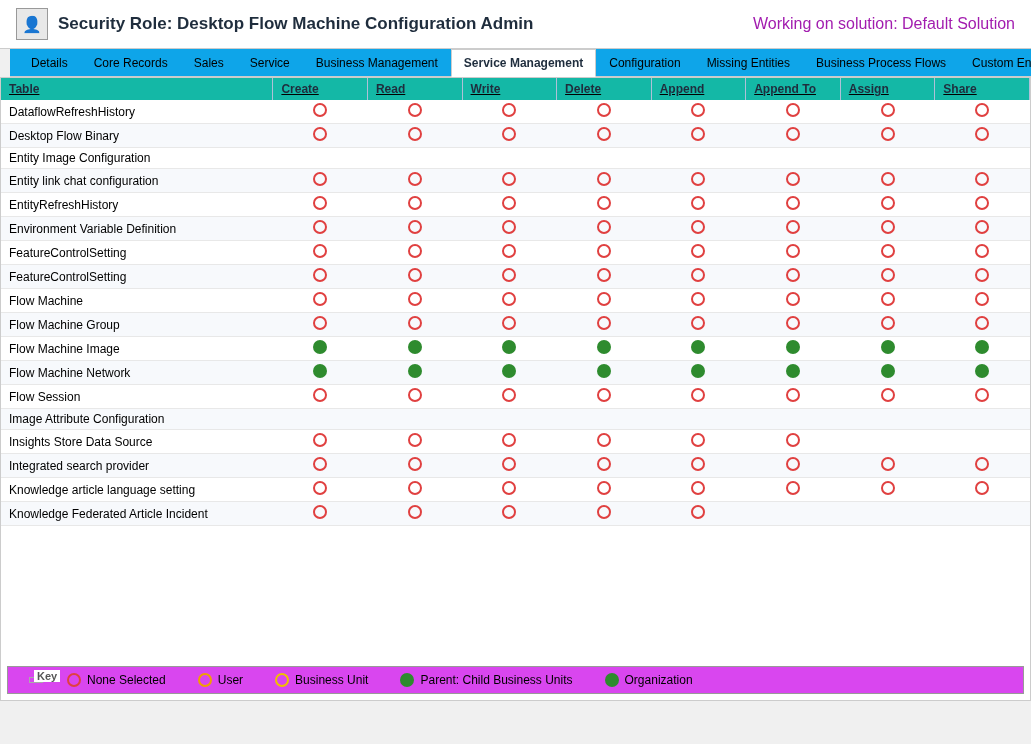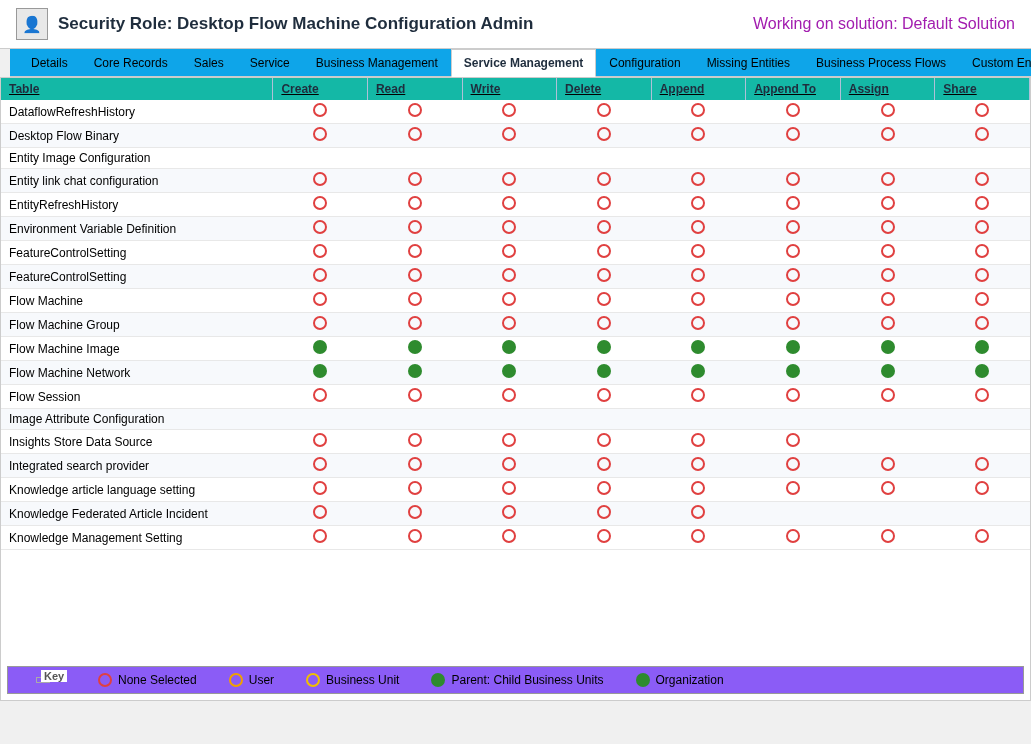--- a/index.html
+++ b/index.html
@@ -124,25 +124,25 @@
       display: inline-block;
       width: 14px; height: 14px;
       border-radius: 50%;
       background: #2e8b2e;
       border: 2px solid #2e8b2e;
     }
 
     .key-section {
       border: 1px solid #999;
       margin: 6px;
-      padding: 6px 28px;
+      padding: 6px 21px;
       display: flex;
       align-items: center;
-      gap: 48px;
-      background: #8b5cf6;
+      gap: 24px;
+      background: #d946ef;
     }
     .key-item {
       display: flex;
       align-items: center;
       gap: 6px;
       font-size: 12px;
     }
 
     
     .table-container::-webkit-scrollbar { width: 12px; }
@@ -381,31 +381,20 @@
           <tr>
             <td>Knowledge Federated Article Incident</td>
             <td><span class="circle-none"></span></td>
             <td><span class="circle-none"></span></td>
             <td><span class="circle-none"></span></td>
             <td><span class="circle-none"></span></td>
             <td><span class="circle-none"></span></td>
             <td></td>
             <td></td>
             <td></td>
-          </tr>
-          <tr>
-            <td>Knowledge Management Setting</td>
-            <td><span class="circle-none"></span></td>
-            <td><span class="circle-none"></span></td>
-            <td><span class="circle-none"></span></td>
-            <td><span class="circle-none"></span></td>
-            <td><span class="circle-none"></span></td>
-            <td><span class="circle-none"></span></td>
-            <td><span class="circle-none"></span></td>
-            <td><span class="circle-none"></span></td>
           </tr>
         </tbody>
     </table>
   </div>
   <div class="key-section" id="key-section">
     <span style="font-size:11px;font-weight:bold;color:#555;border:1px solid #aaa;padding:2px 6px;position:relative;">
       <span style="position:absolute;top:-8px;left:4px;background:#fff;padding:0 3px;font-size:11px;font-weight:bold;color:#555;">Key</span>
     </span>
     <div id="key-items" style="display:flex;gap:32px;align-items:center;">
         <div class="key-item">

